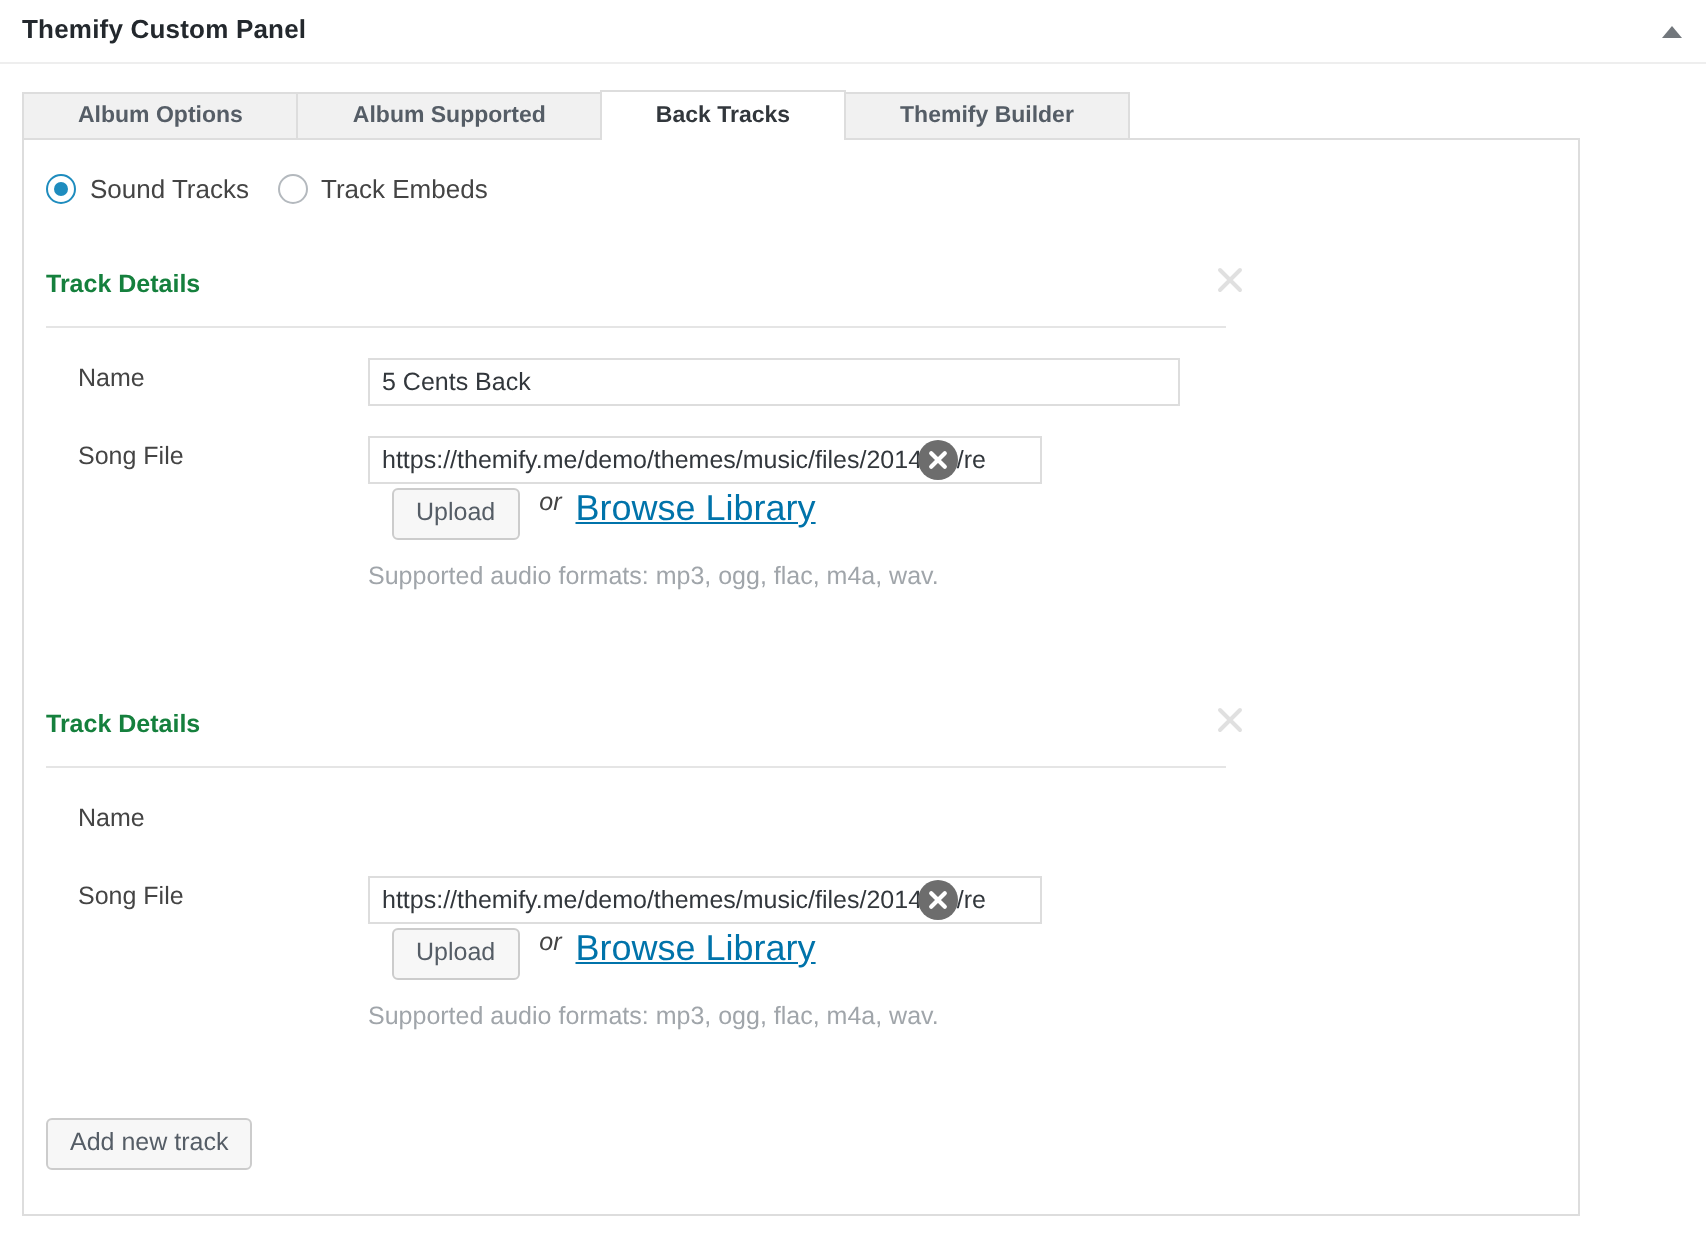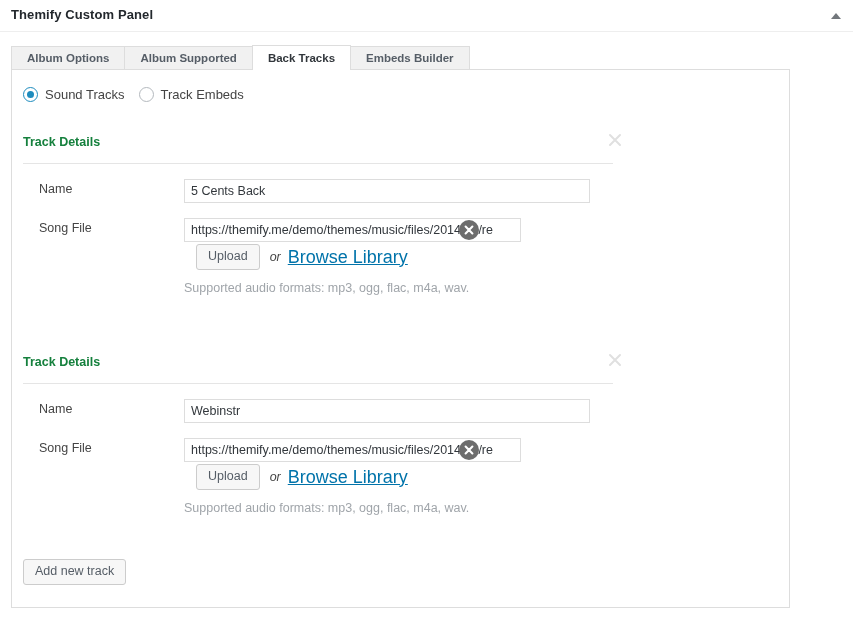--- a/index.html
+++ b/index.html
@@ -72,21 +72,21 @@
     left: 11px;
     top: 0;
     display: flex;
     align-items: flex-end;
     height: 25px;
   }
   .tab {
     position: relative;
     height: 24px;
     line-height: 23px;
-    padding: 0 15px;
+    padding: 0 27px;
     font-size: 11.5px;
     font-weight: bold;
     color: #555d66;
     background: #f1f1f1;
     border: 1px solid #dddddd;
     border-bottom: none;
     margin-right: -1px;
     box-sizing: border-box;
     cursor: pointer;
     white-space: nowrap;
@@ -218,21 +218,20 @@
     border-radius: 0;
     outline: none;
   }
   .name-input { width: 406px; }
   .song-input { width: 337px; }
 
   .upload-row {
     position: absolute;
     left: 161px;
     display: flex;
-    align-items: center;
     padding-left: 12px;
   }
   .btn {
     font-family: "Liberation Sans", sans-serif;
     font-size: 12.5px;
     color: #555d66;
     background: #f7f7f7;
     border: 1px solid #cccccc;
     border-radius: 3px;
     padding: 4px 11px 5px 11px;
@@ -287,21 +286,21 @@
     <div class="collapse-toggle">
       <span class="tri"></span>
     </div>
   </div>
 
   <div class="tabs-row">
     <div class="tabs">
       <div class="tab">Album Options</div>
       <div class="tab">Album Supported</div>
       <div class="tab active">Back Tracks</div>
-      <div class="tab">Embeds Builder</div>
+      <div class="tab">Themify Builder</div>
     </div>
   </div>
 
   <div class="content-box">
 
     <div class="radio-row">
       <div class="radio-item">
         <span class="radio-dot checked"></span>
         <span class="radio-label">Sound Tracks</span>
       </div>
@@ -352,21 +351,20 @@
         <div class="track-close">
           <svg width="18" height="18" viewBox="0 0 18 18" aria-hidden="true">
             <path d="M4 4 L14 14 M14 4 L4 14" stroke="#e0e0e0" stroke-width="2" fill="none" stroke-linecap="round"></path>
           </svg>
         </div>
         <div class="track-rule"></div>
       </div>
 
       <div class="field-row" style="top:50px; height:24px;">
         <span class="field-label">Name</span>
-        <input class="text-input name-input" type="text" value="Webinstr" style="">
       </div>
 
       <div class="field-row" style="top:89px; height:24px;">
         <span class="field-label">Song File</span>
         <input class="text-input song-input" type="text" value="https://themify.me/demo/themes/music/files/2014/06/re" style="">
         <div class="remove-btn" style="left:436px; top:2px;">
           <svg width="20" height="20" viewBox="0 0 20 20" aria-hidden="true">
             <path d="M6.6 6.6 L13.4 13.4 M13.4 6.6 L6.6 13.4" stroke="#ffffff" stroke-width="2.1" stroke-linecap="round" fill="none"></path>
           </svg>
         </div>

